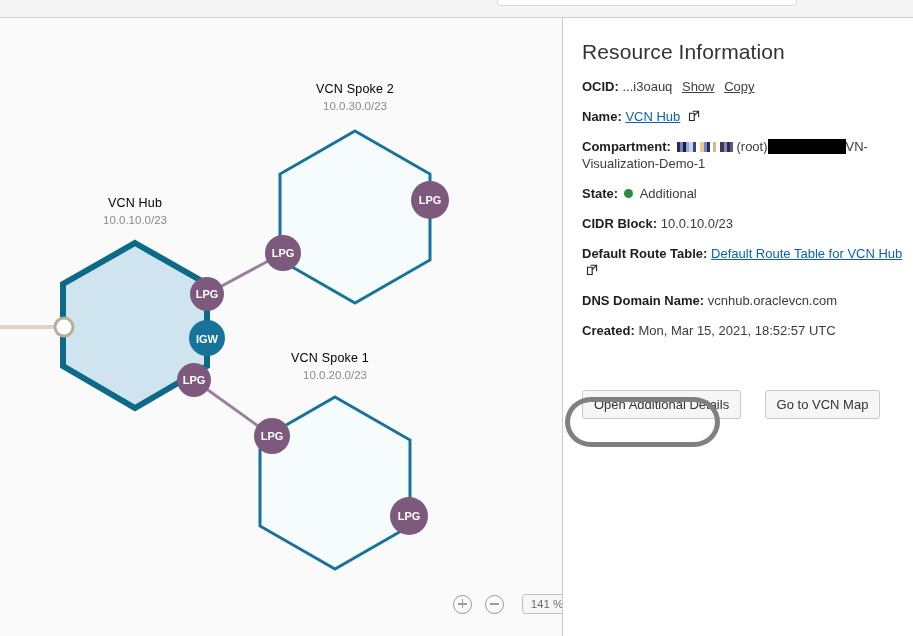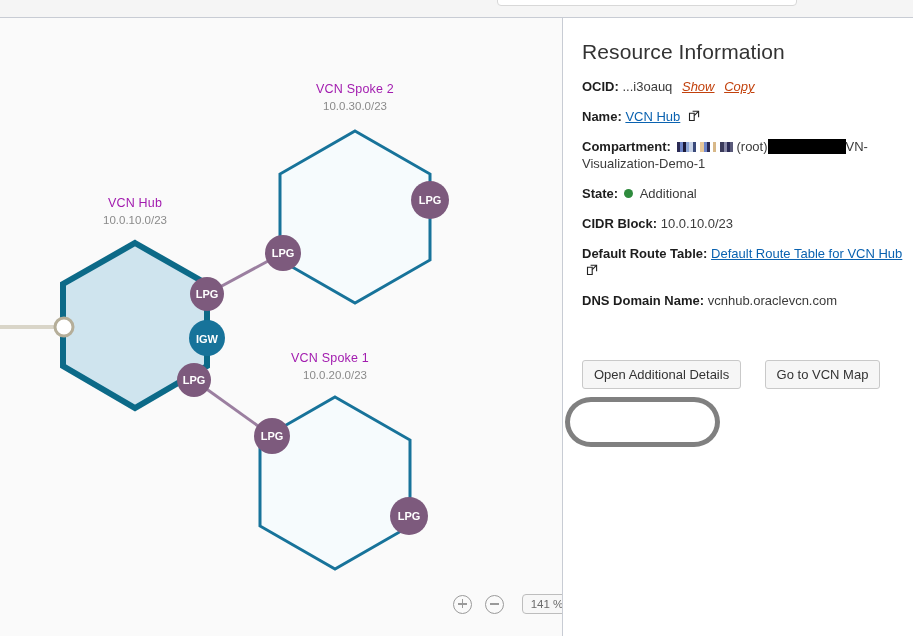--- a/index.html
+++ b/index.html
@@ -26,21 +26,21 @@
   }
   
   #canvas{
     position:absolute;left:0;top:18px;width:562px;height:618px;
     background:#fafafa;
     overflow:hidden;
   }
   #canvas-svg{position:absolute;left:0;top:0;}
   .node-title{
     position:absolute;
-    font-size:12.5px;color:#a21caf;
+    font-size:12.5px;color:#000000;
     text-align:center;white-space:nowrap;
     letter-spacing:.2px;
   }
   .node-cidr{
     position:absolute;
     font-size:11.5px;color:#8a8a8a;
     text-align:center;white-space:nowrap;
   }
   
   #zoom-controls{
@@ -92,23 +92,22 @@
     line-height:17px;
     margin-bottom:13px;
     word-wrap:break-word;
   }
   .field-label{font-weight:bold;color:#1d1d1d;}
   .field-value{color:#3b3b3b;}
   .link-blue{
     color:#0a62b0;text-decoration:underline;cursor:pointer;
   }
   .link-gray{
-    color:#c2410c;text-decoration:underline;cursor:pointer;
+    color:#404040;text-decoration:underline;cursor:pointer;
     margin-left:6px;
-    font-style:italic;
   }
   .ext-icon{
     display:inline-block;width:11px;height:11px;
     vertical-align:-1px;margin-left:4px;
   }
   .state-dot{
     display:inline-block;width:9px;height:9px;border-radius:50%;
     background:#2e8b3d;vertical-align:0px;margin:0 4px 0 2px;
   }
   .scramble{
@@ -262,19 +261,23 @@
         <path d="M6.2 5.6 L10.4 1.4" fill="none" stroke="#222" stroke-width="1.1"></path>
       </svg>
     </span>
   </div>
 
   <div class="field-row">
     <span class="field-label">DNS Domain Name:</span>
     <span class="field-value">vcnhub.oraclevcn.com</span>
   </div>
 
+  <div class="field-row">
+    <span class="field-label">Created:</span>
+    <span class="field-value">Mon, Mar 15, 2021, 18:52:57 UTC</span>
+  </div>
 
   <div class="panel-btn" id="btn-open-additional">Open Additional Details</div>
 
   <div class="panel-btn" id="btn-goto-map">Go to VCN Map</div>
 </div>
 
 <div id="annotation-oval"></div>
 
 </body></html>

